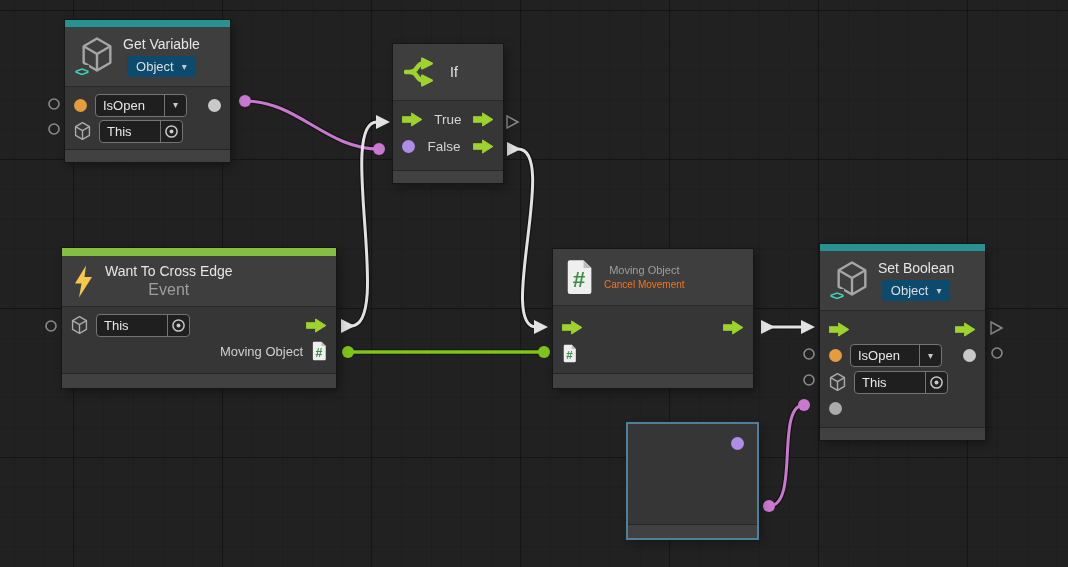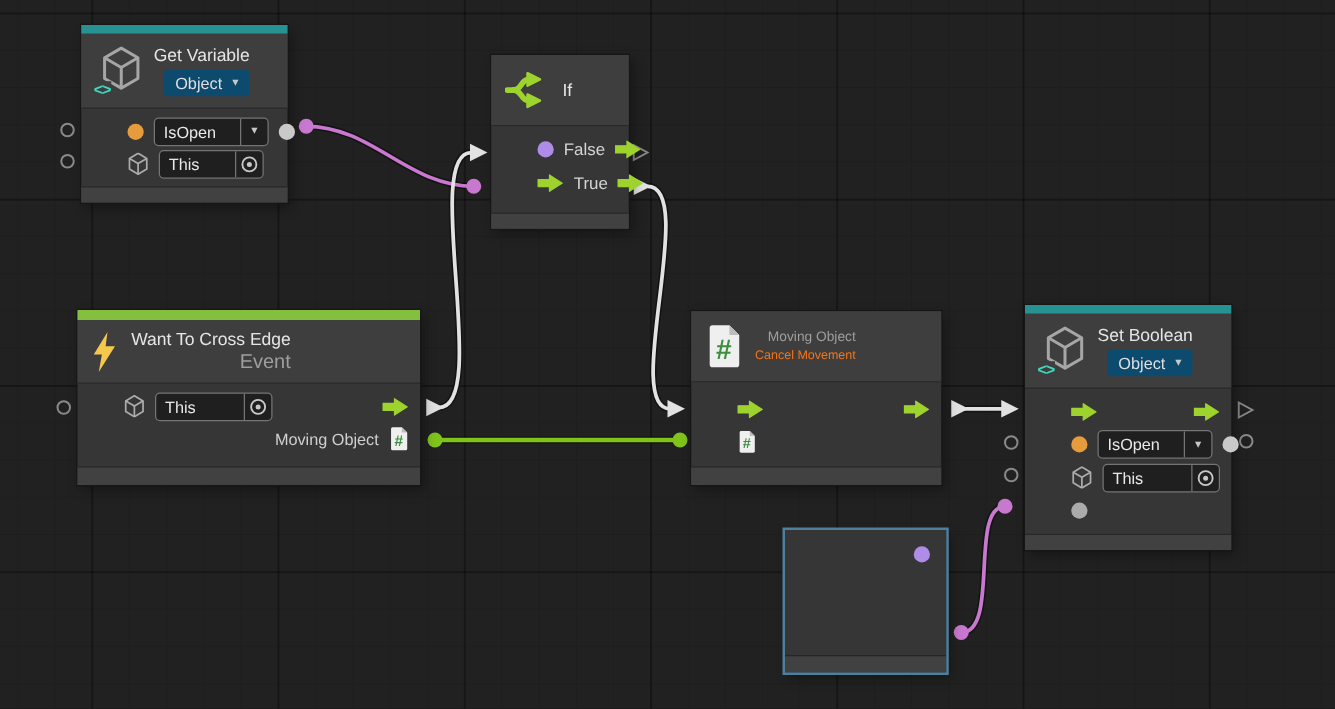--- a/index.html
+++ b/index.html
@@ -20,27 +20,27 @@
     position:absolute;z-index:2;display:flex;flex-direction:column;
     background:#363636;
     box-shadow:0 0 0 1px #161616, 3px 4px 9px rgba(0,0,0,0.35);
     color:#E4E4E4;
   }
   .colorbar{height:7px;flex:0 0 auto;}
   .header{
     background:#3E3E3E;border-bottom:1px solid #292929;
     display:flex;align-items:center;gap:10px;padding:9px 11px;flex:0 0 auto;
   }
-  .hcol{display:flex;flex-direction:column;align-items:flex-end;gap:4px;}
+  .hcol{display:flex;flex-direction:column;align-items:center;gap:4px;}
   .title{font-size:14px;color:#E6E6E6;white-space:nowrap;}
   .title-lg{font-size:10px;color:#f97316;white-space:nowrap;}
   .supertitle{font-size:11px;color:#9E9E9E;white-space:nowrap;}
   .subtitle{font-size:16px;color:#9E9E9E;}
   .body{display:flex;flex-direction:column;padding:5px 0;flex:0 0 auto;}
-  .row{display:flex;align-items:center;gap:8px;padding:0 9px;height:26px;margin-left:28px;}
+  .row{display:flex;align-items:center;gap:8px;padding:0 9px;height:26px;}
   .row27{height:27px;}
   .push{margin-left:auto;}
   .footer{margin-top:auto;height:12px;background:#414141;border-top:1px solid #262626;flex:0 0 auto;}
   .dot{width:13px;height:13px;border-radius:50%;flex:0 0 auto;}
   .dropdown{
     display:inline-flex;align-items:center;gap:8px;background:#0c4a6e;
     border-radius:3px;padding:3px 9px;font-size:13px;color:#DFDFDF;cursor:default;
   }
   .caret{font-size:10px;color:#C8C8C8;line-height:1;}
   .field{
@@ -172,31 +172,31 @@
         </g>
         <g fill="#9ED32E" stroke="#9ED32E" stroke-width="2" stroke-linejoin="round">
           <polygon points="18,3.5 28,8.5 18,13.5"></polygon>
             <polygon points="18,20.5 28,25.5 18,30.5"></polygon>
         </g>
       </svg>
       <div class="title">If</div>
     </div>
     <div class="body">
       <div class="row row27">
+        <svg class="arrowport" width="21" height="15" viewBox="0 0 22 16">
+            <path d="M0,5 H10 V1 L21,8 L10,15 V11 H0 Z" fill="#9ED32E" stroke="#9ED32E" stroke-linejoin="round"></path>
+          </svg>
+        <span class="iflabel">True</span>
+        <svg class="arrowport" width="21" height="15" viewBox="0 0 22 16">
+            <path d="M0,5 H10 V1 L21,8 L10,15 V11 H0 Z" fill="#9ED32E" stroke="#9ED32E" stroke-linejoin="round"></path>
+          </svg>
+      </div>
+      <div class="row row27">
         <span class="dot" style="background:#AE8CE8;"></span>
         <span class="iflabel">False</span>
-        <svg class="arrowport" width="21" height="15" viewBox="0 0 22 16">
-            <path d="M0,5 H10 V1 L21,8 L10,15 V11 H0 Z" fill="#9ED32E" stroke="#9ED32E" stroke-linejoin="round"></path>
-          </svg>
-      </div>
-      <div class="row row27">
-        <svg class="arrowport" width="21" height="15" viewBox="0 0 22 16">
-            <path d="M0,5 H10 V1 L21,8 L10,15 V11 H0 Z" fill="#9ED32E" stroke="#9ED32E" stroke-linejoin="round"></path>
-          </svg>
-        <span class="iflabel">True</span>
         <svg class="arrowport" width="21" height="15" viewBox="0 0 22 16">
             <path d="M0,5 H10 V1 L21,8 L10,15 V11 H0 Z" fill="#9ED32E" stroke="#9ED32E" stroke-linejoin="round"></path>
           </svg>
       </div>
     </div>
     <div class="footer"></div>
   </div>
 
   <div class="node" style="left:62px;top:248px;width:274px;height:140px;">
     <div class="colorbar" style="background:#84BF3F;height:8px;"></div>

